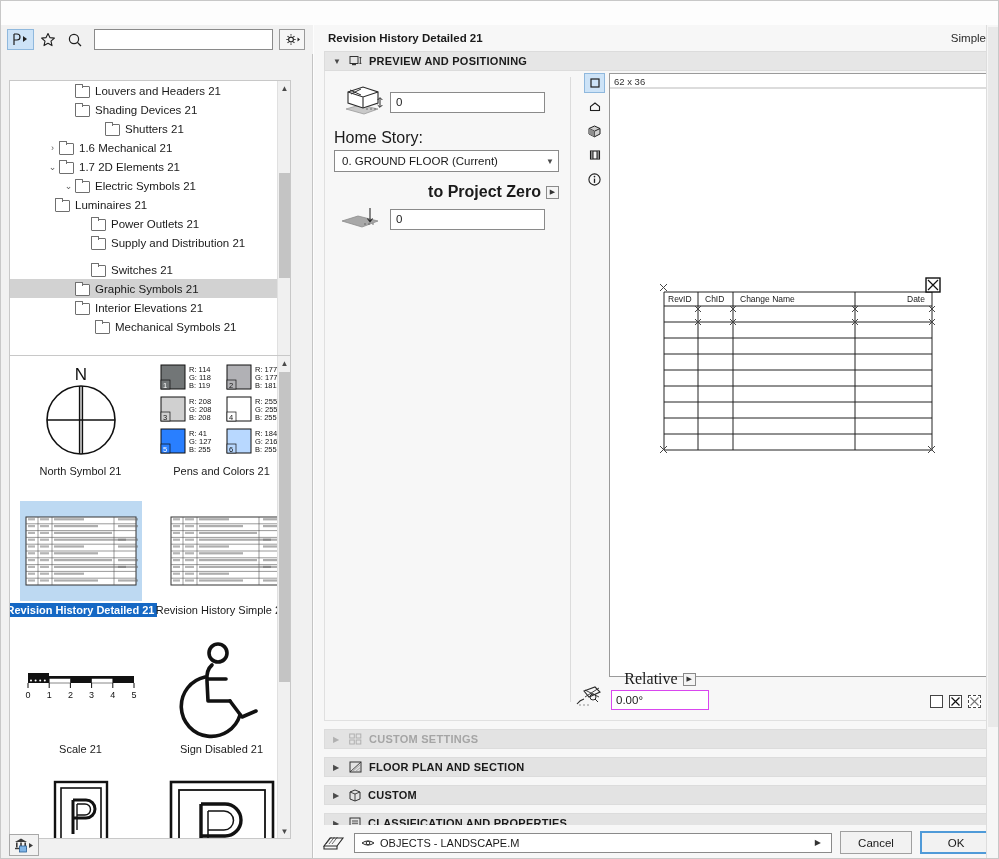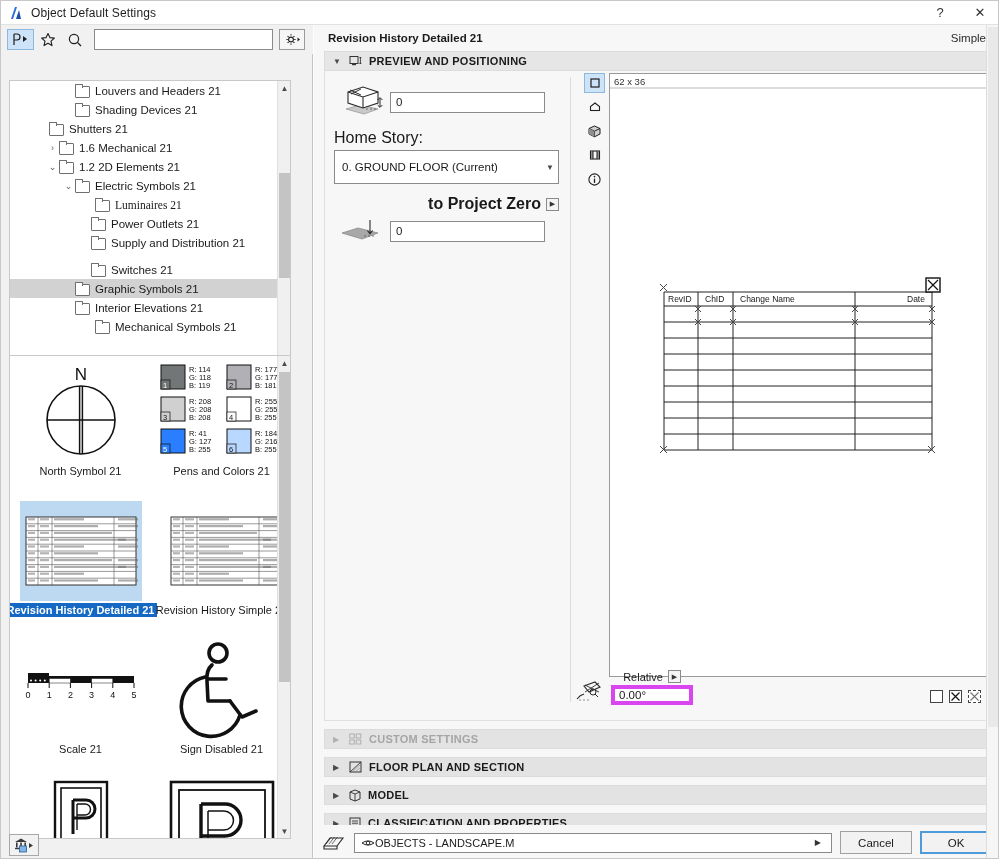--- a/index.html
+++ b/index.html
@@ -198,21 +198,21 @@
 
   .left-controls { position: absolute; left: 9px; top: 12px; width: 225px; }
   .ctl-row { display: flex; align-items: center; }
   .num-input {
     height: 21px; background: #fff; border: 1px solid #8a8a8a;
     font-size: 11.5px; padding: 0 5px; display: flex; align-items: center;
     color: #222;
   }
   .label-sm { font-size: 16px; color: #1a1a1a; }
   .combo {
-    height: 34px; background: #fff; border: 1px solid #8a8a8a;
+    height: 22px; background: #fff; border: 1px solid #8a8a8a;
     display: flex; align-items: center; padding: 0 4px 0 7px;
     font-size: 11.5px;
   }
   .combo .chev { margin-left: auto; font-size: 8px; color: #4a4a4a; }
   .to-pz { display: flex; align-items: center; justify-content: flex-end; gap: 5px; }
   .mini-btn {
     width: 13px; height: 13px; border: 1px solid #8a8a8a; background: #f4f4f4;
     display: flex; align-items: center; justify-content: center;
     font-size: 7px; color: #333;
   }
@@ -240,43 +240,43 @@
   }
   .size-label {
     position: absolute; left: 4px; top: 2px;
     font-size: 9.5px; color: #333;
   }
 
   .prev-bottom {
     position: absolute; left: 250px; bottom: 8px; right: 8px;
     height: 42px;
   }
-  .rel-label { font-size: 11px; text-align: center; }
+  .rel-label { font-size: 16px; text-align: center; font-family: Liberation Serif, serif; }
   .angle-input {
-    width: 82px; height: 20px; background: #fff; border: 4px solid #d946ef;
+    width: 98px; height: 20px; background: #fff; border: 1px solid #d946ef;
     font-size: 11.5px; padding: 0 4px; display: flex; align-items: center;
   }
   .cb {
     width: 13px; height: 13px; border: 1px solid #444; background: #fff;
     display: flex; align-items: center; justify-content: center;
     font-size: 10px; line-height: 1;
   }
 
   
   .bottom-bar {
     position: absolute; bottom: 0; left: 0;
     width: 686px; height: 35px;
     background: #f7f7f7;
     display: flex; align-items: center; padding: 0 8px;
     gap: 8px;
   }
   .obj-field {
     flex: 1; height: 20px; background: #fff; border: 1px solid #8a8a8a;
     display: flex; align-items: center; padding: 0 10px 0 6px;
-    font-size: 11px; 
+    font-size: 11px; gap: 5px;
   }
   .obj-field .arr { margin-left: auto; font-size: 8px; color: #333; }
   .btn {
     width: 72px; height: 23px; background: #f2f2f2;
     border: 1px solid #a0a0a0;
     display: flex; align-items: center; justify-content: center;
     font-size: 11.5px; color: #1a1a1a;
   }
   .btn.primary { border: 2px solid #4f9ad8; background: #f2f2f2; }
 
@@ -286,33 +286,20 @@
     width: 12px; height: 835px;
     background: #f6f6f6; border-left: 1px solid #dddddd;
   }
   svg { display: block; }
 </style>
 </head>
 <body>
 
 <div class="app">
 
-  <div class="titlebar">
-    <span class="app-icon">
-      <svg width="16" height="16" viewBox="0 0 16 16">
-        <path d="M3 14 L7 2 L9 2 L5 14 Z" fill="#2d6fd4"></path>
-        <path d="M8 14 L11 5 L13 14 Z" fill="#1b4fa8"></path>
-      </svg>
-    </span>
-    <span class="title-text">Object Default Settings</span>
-    <span class="win-btns">
-      <span class="win-btn">?</span>
-      <span class="win-btn">✕</span>
-    </span>
-  </div>
 
   <div class="left-panel">
 
     <div class="left-toolbar">
       <span class="tb-btn sel">
         <svg width="19" height="15" viewBox="0 0 19 15">
           <path d="M3 2 h3 a3 3 0 0 1 0 6 h-3 M3 2 v11" stroke="#1f1f1f" fill="none" stroke-width="1.2"></path>
           <path d="M12 4 l4 3 l-4 3 z" fill="#1f1f1f"></path>
         </svg>
       </span>
@@ -347,41 +334,41 @@
           <div class="tree-row" style="padding-left: 52px;">
             <span class="tree-arrow">&nbsp;</span>
             <span class="folder"></span>
             <span>Louvers and Headers 21</span>
           </div>
           <div class="tree-row" style="padding-left: 52px;">
             <span class="tree-arrow">&nbsp;</span>
             <span class="folder"></span>
             <span>Shading Devices 21</span>
           </div>
-          <div class="tree-row" style="padding-left: 26px;">
+          <div class="tree-row" style="padding-left: 82px;">
             <span class="tree-arrow">&nbsp;</span>
             <span class="folder"></span>
             <span>Shutters 21</span>
           </div>
           <div class="tree-row" style="padding-left: 36px;">
             <span class="tree-arrow">›</span>
             <span class="folder"></span>
             <span>1.6 Mechanical 21</span>
           </div>
           <div class="tree-row" style="padding-left: 36px;">
             <span class="tree-arrow">⌄</span>
             <span class="folder"></span>
-            <span>1.2 2D Elements 21</span>
+            <span>1.7 2D Elements 21</span>
           </div>
           <div class="tree-row" style="padding-left: 52px;">
             <span class="tree-arrow">⌄</span>
             <span class="folder"></span>
             <span>Electric Symbols 21</span>
           </div>
-          <div class="tree-row" style="padding-left: 72px; font-family: Liberation Serif, serif;">
+          <div class="tree-row" style="padding-left: 32px;">
             <span class="tree-arrow">&nbsp;</span>
             <span class="folder"></span>
             <span>Luminaires 21</span>
           </div>
           <div class="tree-row" style="padding-left: 68px;">
             <span class="tree-arrow">&nbsp;</span>
             <span class="folder"></span>
             <span>Power Outlets 21</span>
           </div>
           <div class="tree-row" style="padding-left: 68px;">
@@ -890,21 +877,21 @@
     </div>
 
     <div class="section-bar" style="margin-top:8px;">
       <span class="sec-tri">▶</span>
       <span>
         <svg width="12" height="13" viewBox="0 0 12 13">
           <path d="M1 3 L6 1 L11 3 L11 10 L6 12 L1 10 Z" fill="none" stroke="#333" stroke-width="1"></path>
           <path d="M1 3 L6 5 L11 3 M6 5 L6 12" fill="none" stroke="#333" stroke-width="0.9"></path>
         </svg>
       </span>
-      <span class="sec-label">MODEL</span>
+      <span class="sec-label">CUSTOM</span>
     </div>
 
     <div class="section-bar" style="margin-top:8px;">
       <span class="sec-tri">▶</span>
       <span>
         <svg width="12" height="13" viewBox="0 0 12 13">
           <rect x="1" y="1" width="10" height="11" fill="none" stroke="#333" stroke-width="1"></rect>
           <path d="M3 4 h6 M3 6.2 h6 M3 8.4 h6" stroke="#333" stroke-width="0.9"></path>
         </svg>
       </span>

